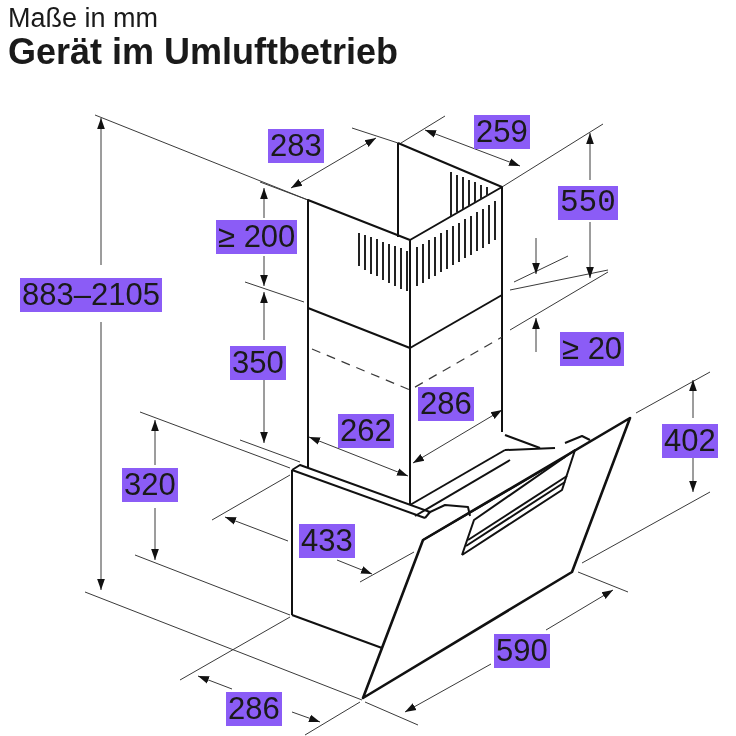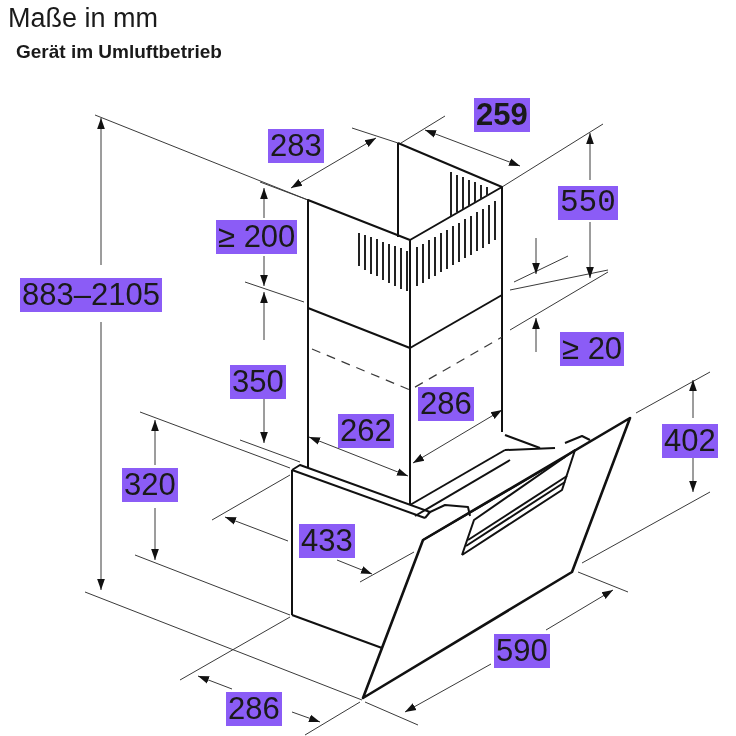--- a/index.html
+++ b/index.html
@@ -1,18 +1,18 @@
 <!DOCTYPE html>
 <html><head>
 <meta charset="utf-8">
 <style>
   html, body { margin: 0; padding: 0; background: #ffffff; }
   body { width: 736px; height: 736px; position: relative; overflow: hidden; font-family: "Liberation Sans", "DejaVu Sans", sans-serif; color: #1a1a1a; }
   .title { position: absolute; left: 8px; top: 2px; font-size: 27px; line-height: 32px; font-weight: normal; }
-  .subtitle { position: absolute; left: 16px; top: 36px; font-size: 19px; line-height: 32px; font-weight: bold; }
+  .subtitle { position: absolute; left: 8px; top: 36px; font-size: 36px; line-height: 32px; font-weight: bold; }
   svg.drawing { position: absolute; left: 0; top: 0; }
   .dim { position: absolute; font-size: 31px; line-height: 34px; color: #1a1a1a; white-space: nowrap; background: #8b5cf6; padding: 0 2px; }
   .thin { stroke: #3a3a3a; stroke-width: 1; fill: none; }
   .dash { stroke: #3a3a3a; stroke-width: 1.2; fill: none; stroke-dasharray: 9 7; }
   .edge { stroke: #111; stroke-width: 2; fill: none; stroke-linejoin: round; }
   .edgeb { stroke: #111; stroke-width: 2.6; fill: none; stroke-linejoin: round; }
   .vent { stroke: #222; stroke-width: 2; }
   .arrow { fill: #111; }
 </style>
 </head>
@@ -178,24 +178,24 @@
 
     <polyline class="edge" points="462,555 474,520 575,450 562,490 462,555"></polyline>
     <line class="edge" x1="466" y1="546" x2="565" y2="482"></line>
     <line class="edge" x1="468" y1="540" x2="567" y2="476"></line>
     <line class="edge" x1="423" y1="540" x2="565" y2="457"></line>
   </g>
 </svg>
 
 <div class="dim" style="left:20px; top:278px;">883–2105</div>
 <div class="dim" style="left:268px; top:129px;">283</div>
-<div class="dim" style="left:474px; top:98px;font-weight:bold;">259</div>
+<div class="dim" style="left:474px; top:115px;">259</div>
 <div class="dim" style="left:558px; top:186px;font-family:Liberation Mono, monospace;">550</div>
 <div class="dim" style="left:216px; top:220px;">≥ 200</div>
 <div class="dim" style="left:560px; top:323px;margin-top:9px;">≥ 20</div>
-<div class="dim" style="left:230px; top:346px;margin-top:19px;">350</div>
+<div class="dim" style="left:230px; top:346px;">350</div>
 <div class="dim" style="left:338px; top:414px;">262</div>
 <div class="dim" style="left:418px; top:387px;">286</div>
 <div class="dim" style="left:122px; top:468px;">320</div>
 <div class="dim" style="left:662px; top:424px;">402</div>
 <div class="dim" style="left:299px; top:524px;">433</div>
 <div class="dim" style="left:226px; top:692px;">286</div>
 <div class="dim" style="left:494px; top:634px;">590</div>
 
 </body></html>

